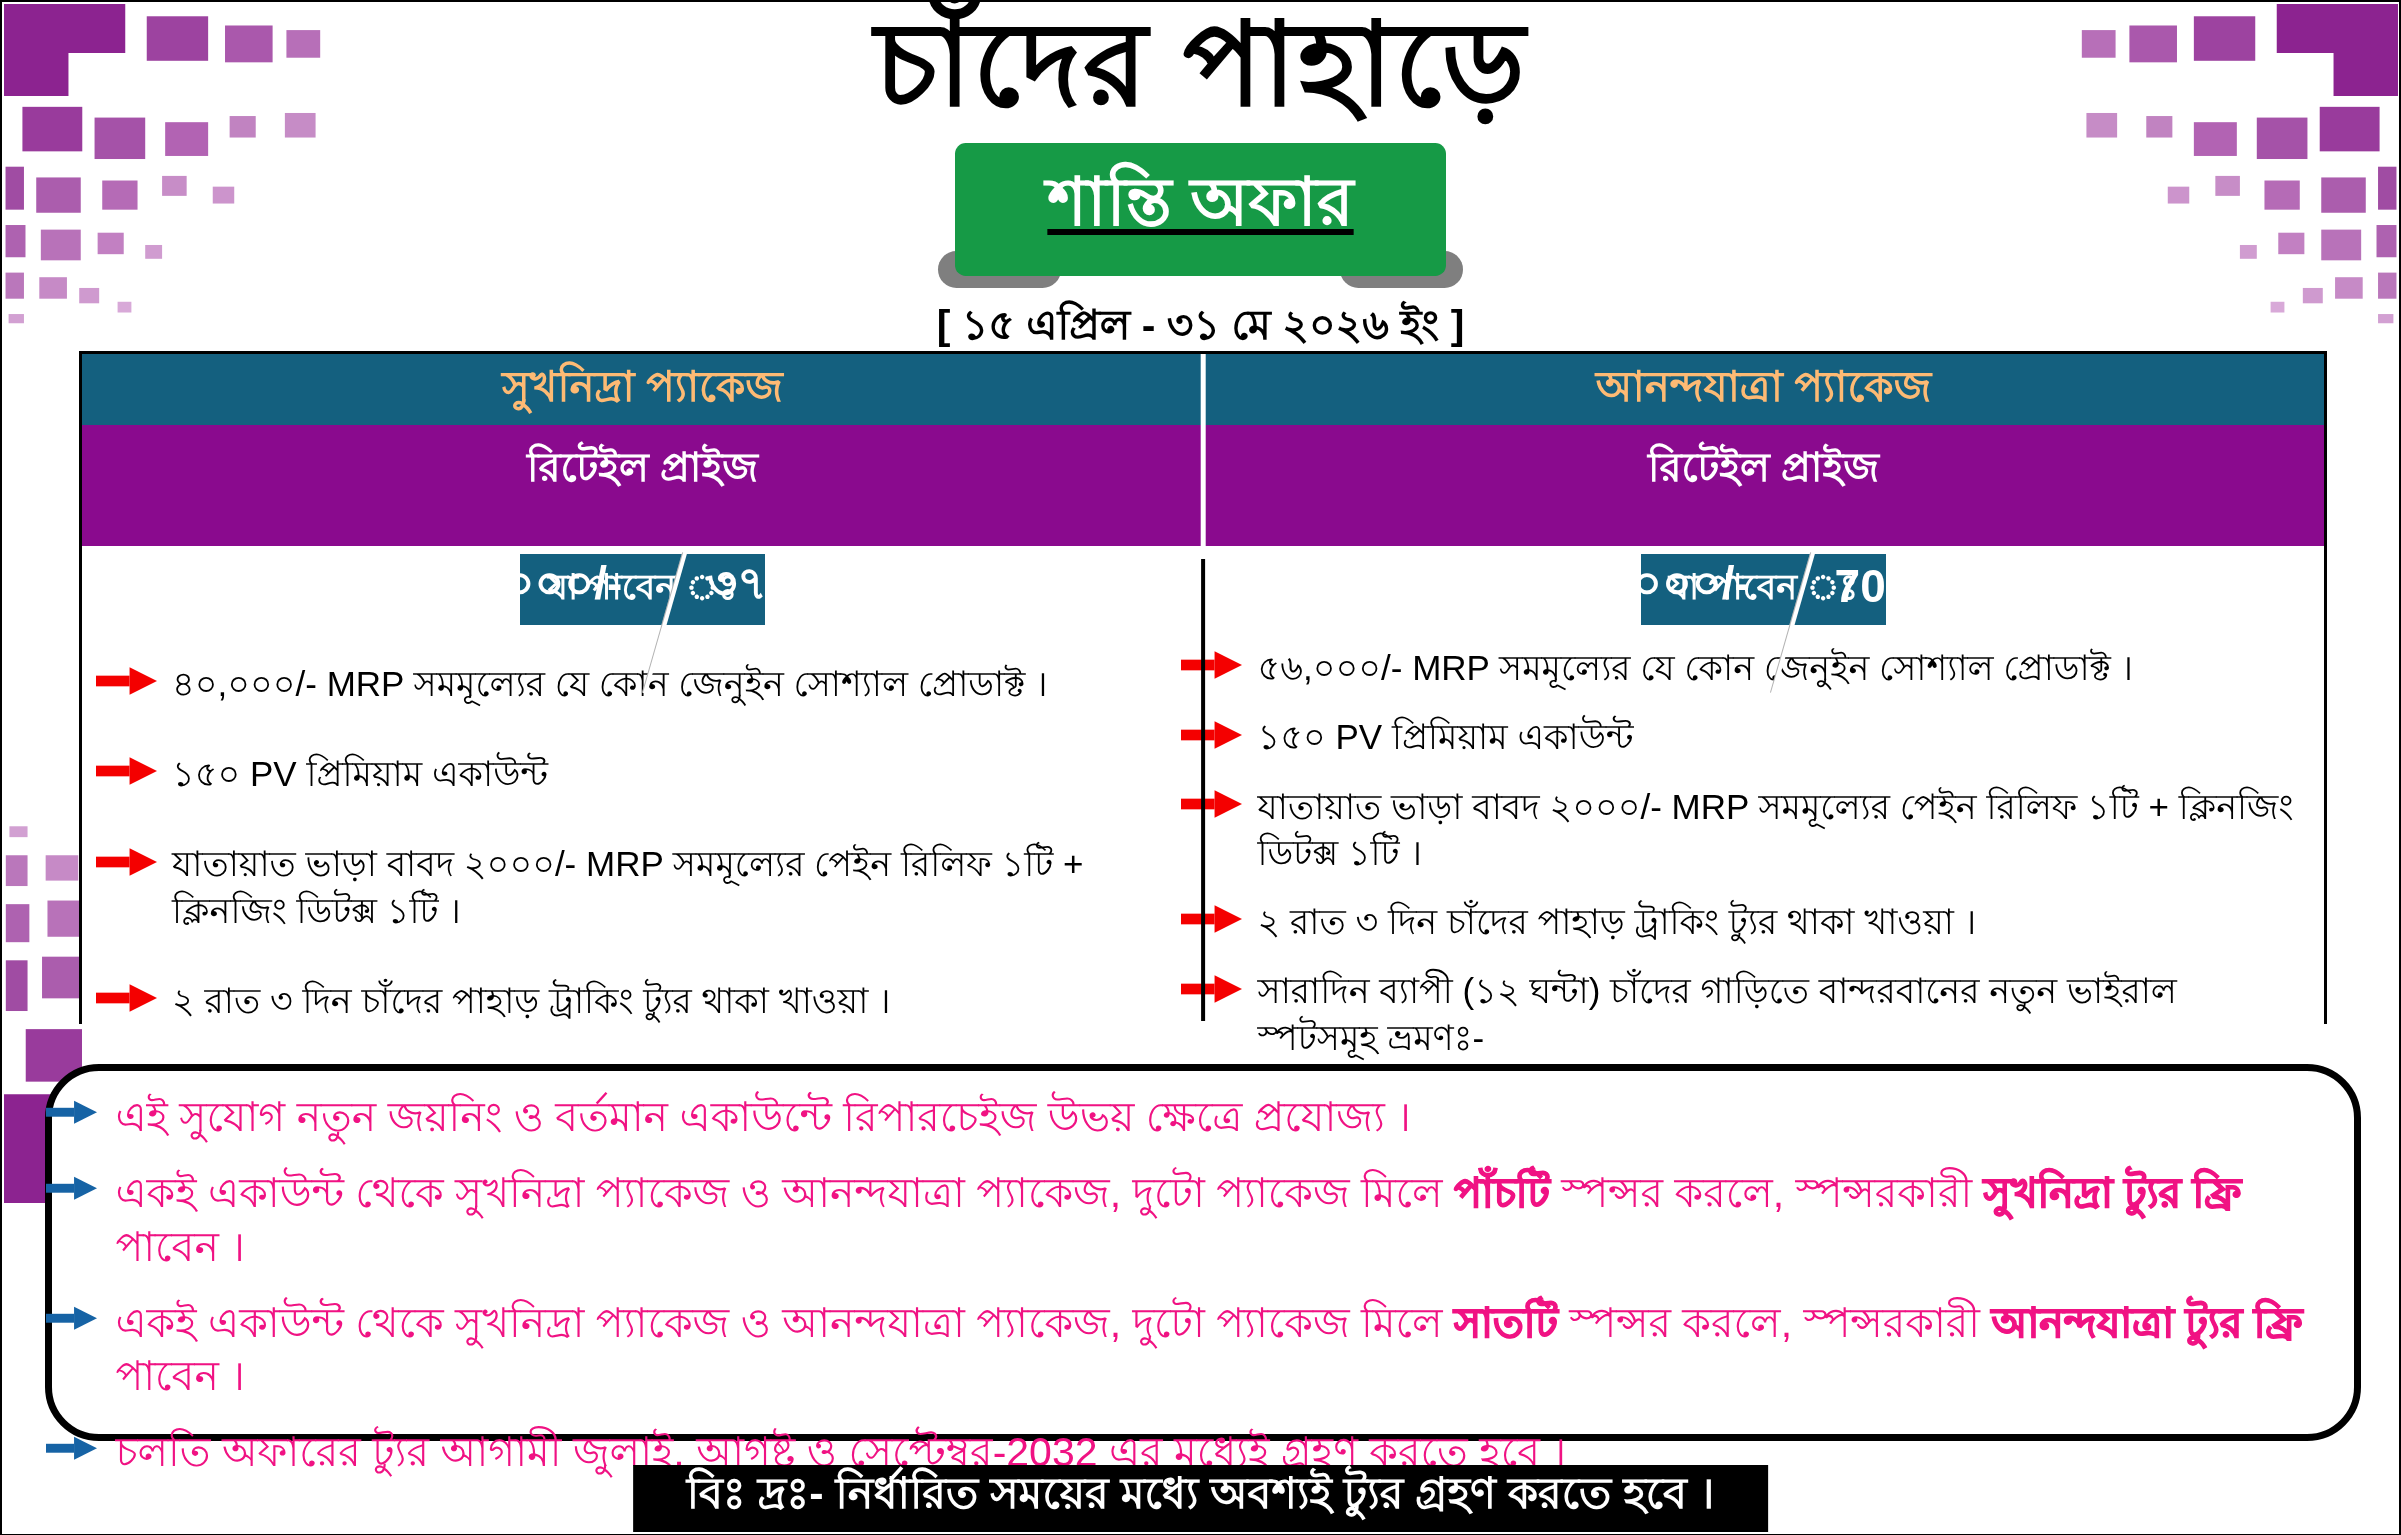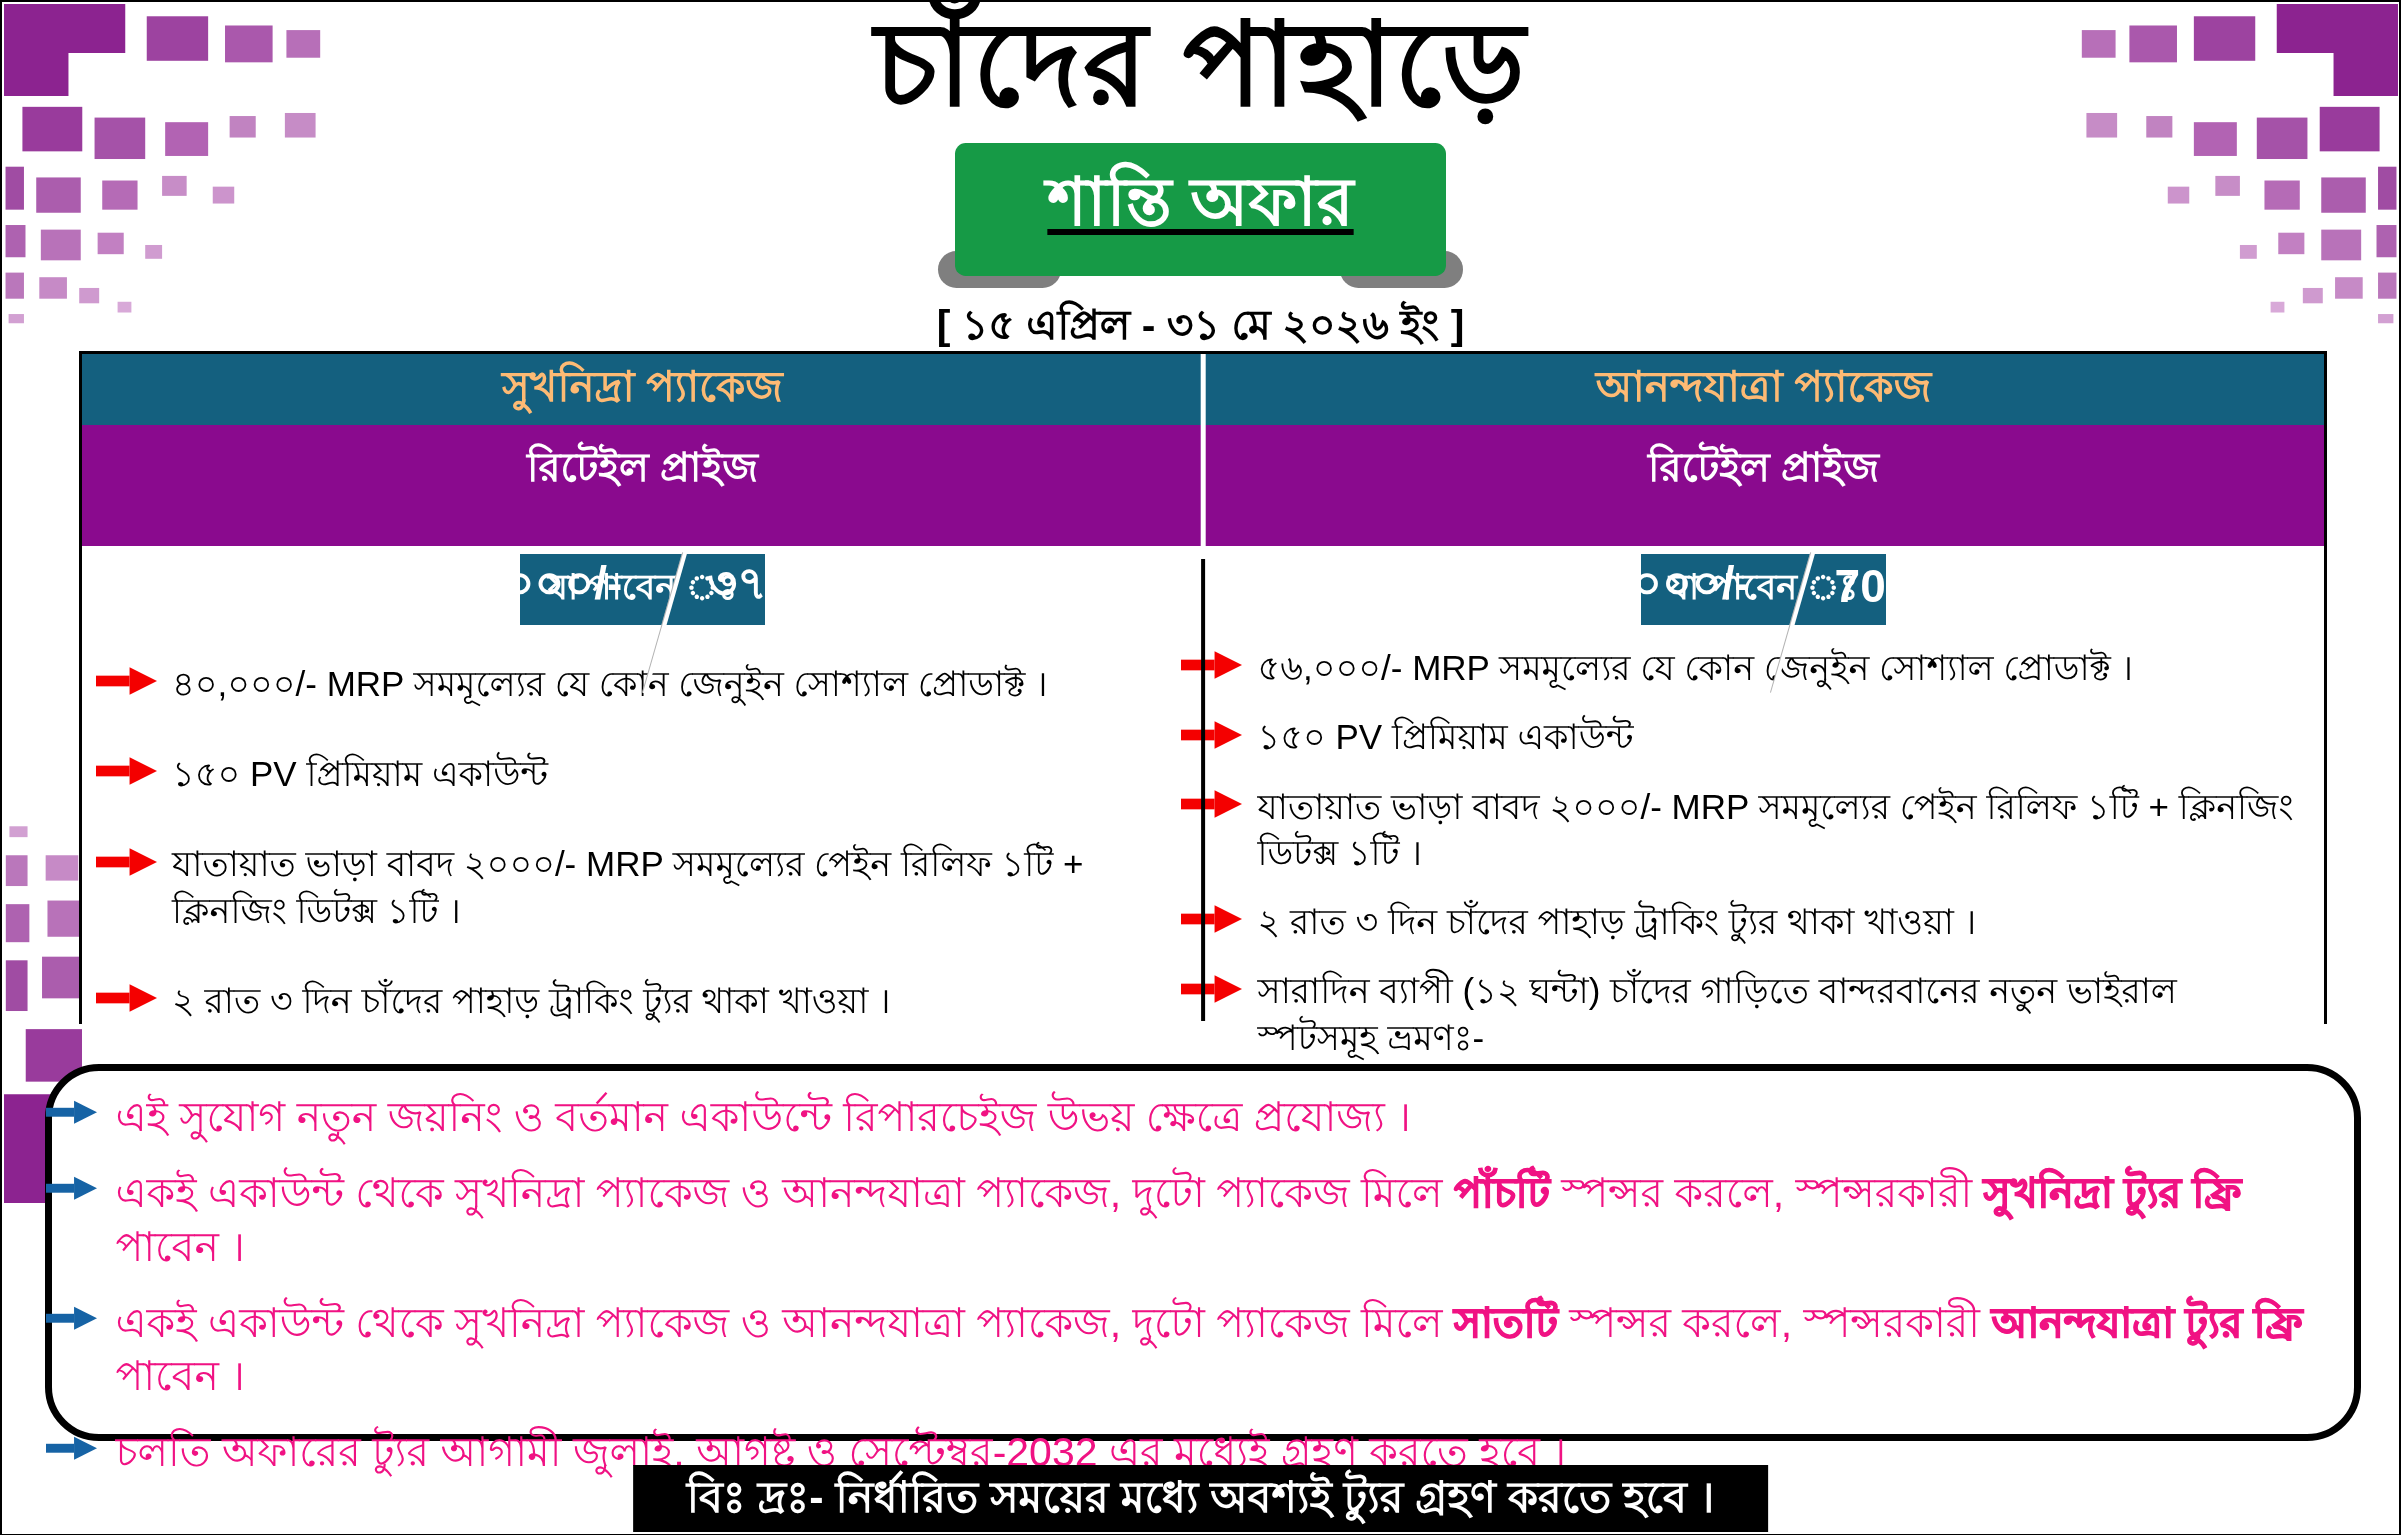--- a/index.html
+++ b/index.html
@@ -53,21 +53,21 @@
   
   .notes-box{position:absolute;left:43px;top:1062px;width:2316px;height:377px;box-sizing:border-box;
              border:7px solid #000;border-radius:54px;background:#fff;z-index:3;
              padding:20px 38px 7.7px 34px;}
   .notes{list-style:none;margin:0;padding:0;}
   .note{display:flex;align-items:flex-start;font-size:41px;line-height:1.3;color:#F01283;margin-bottom:23px;}
   .arrow-blue{flex:0 0 auto;width:51px;height:24.5px;margin:9.2px 18.4px 0 -40px;}
   .seg-bold{font-weight:800;-webkit-text-stroke:1.2px #F01283;}
   
   .footer-bar{position:absolute;left:50%;transform:translateX(-50%);top:1463px;bottom:2.3px;z-index:4;
-              background:#000;color:#fff;display:flex;align-items:flex-start;
+              background:#000;color:#fff;display:flex;align-items:flex-end;
               font-size:43px;font-weight:800;padding:0 54px;white-space:nowrap;}
 </style>
 </head>
 <body>
 
 <svg width="0" height="0" style="position:absolute" aria-hidden="true">
   <defs>
     <g id="mosaic">
       <path d="M0,0 H158 V64 H84 V120 H0 Z" fill="#8C2390"></path>
       <rect x="186" y="16" width="80" height="58" fill="#9D43A0"></rect>

